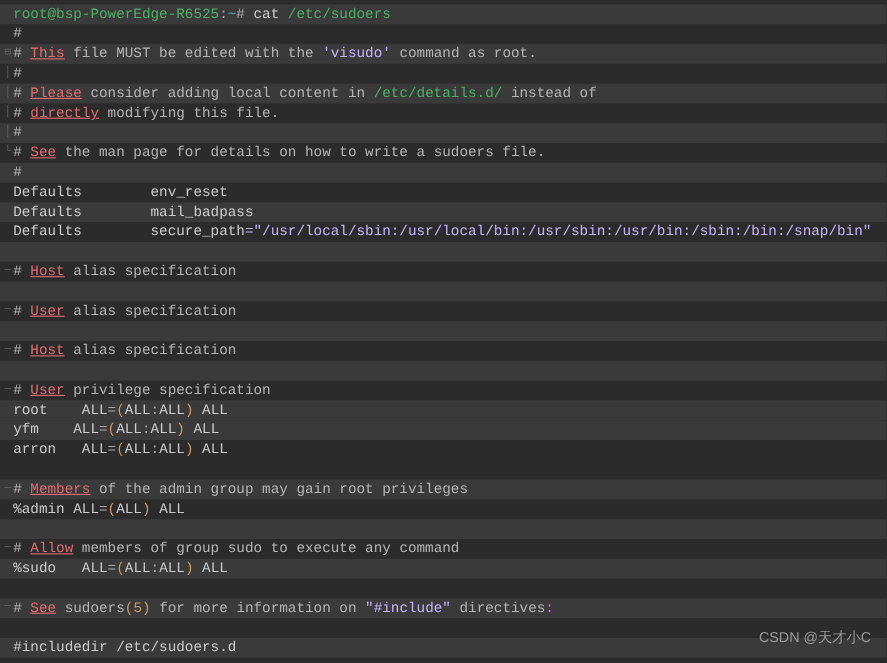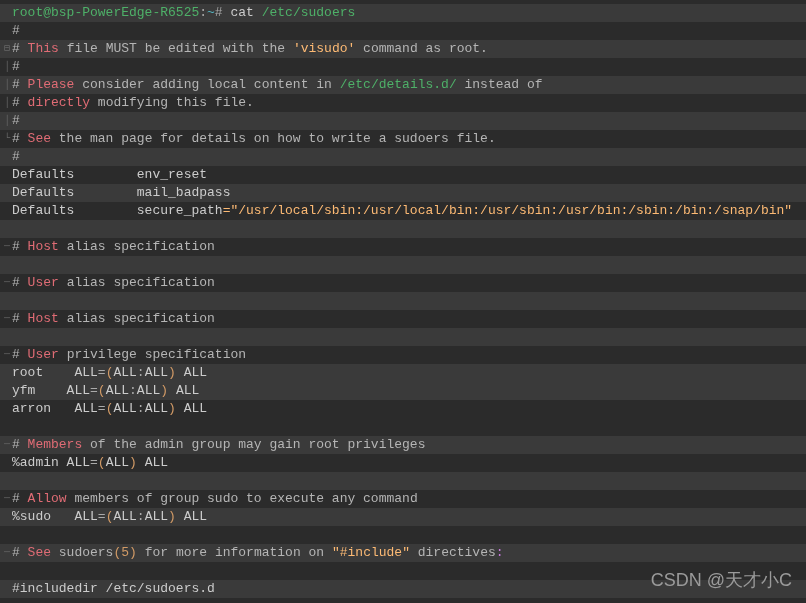--- a/index.html
+++ b/index.html
@@ -31,33 +31,33 @@
       flex-shrink: 0;
       font-size: 10px;
       user-select: none;
     }
     .content {
       flex: 1;
     }
     .c-path { color: #4eb068; }
     .c-punct { color: #aaa; }
     .c-hash { color: #b5b5b5; }
-    .c-keyword { color: #e06c75; }
+    .c-keyword { color: #e06c75; text-decoration: underline; }
     .c-keyword2 { color: #56b6c2; }
     .c-comment { color: #b5b5b5; }
-    .c-string { color: #fdba74; }
+    .c-string { color: #c4b5fd; }
     .c-paren { color: #d19a66; }
     .c-num { color: #d19a66; }
     .c-colon { color: #c678dd; }
     .watermark {
       position: absolute;
       bottom: 14px;
       right: 14px;
       color: #9a9a9a;
-      font-size: 18px;
+      font-size: 13px;
       font-family: sans-serif;
     }
   </style>
 </head>
 <body>
 
 <div class="code-container">
   <div class="line alt">
     <span class="gutter"></span>
     <span class="content"><span class="c-path">root@bsp-PowerEdge-R6525</span><span class="c-punct">:</span><span class="c-keyword2">~</span><span class="c-punct"># </span><span>cat </span><span class="c-path">/etc/sudoers</span></span>

